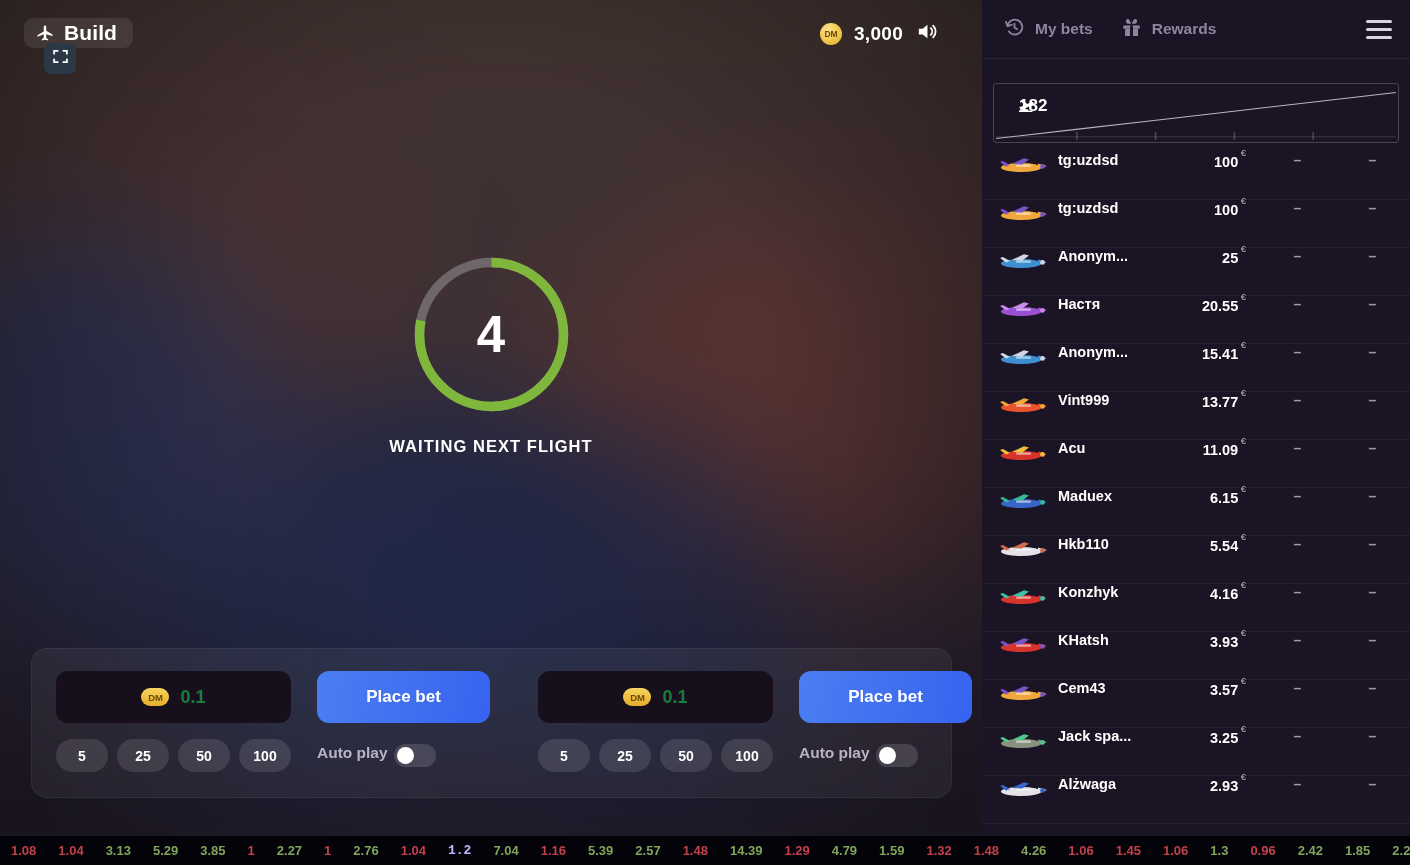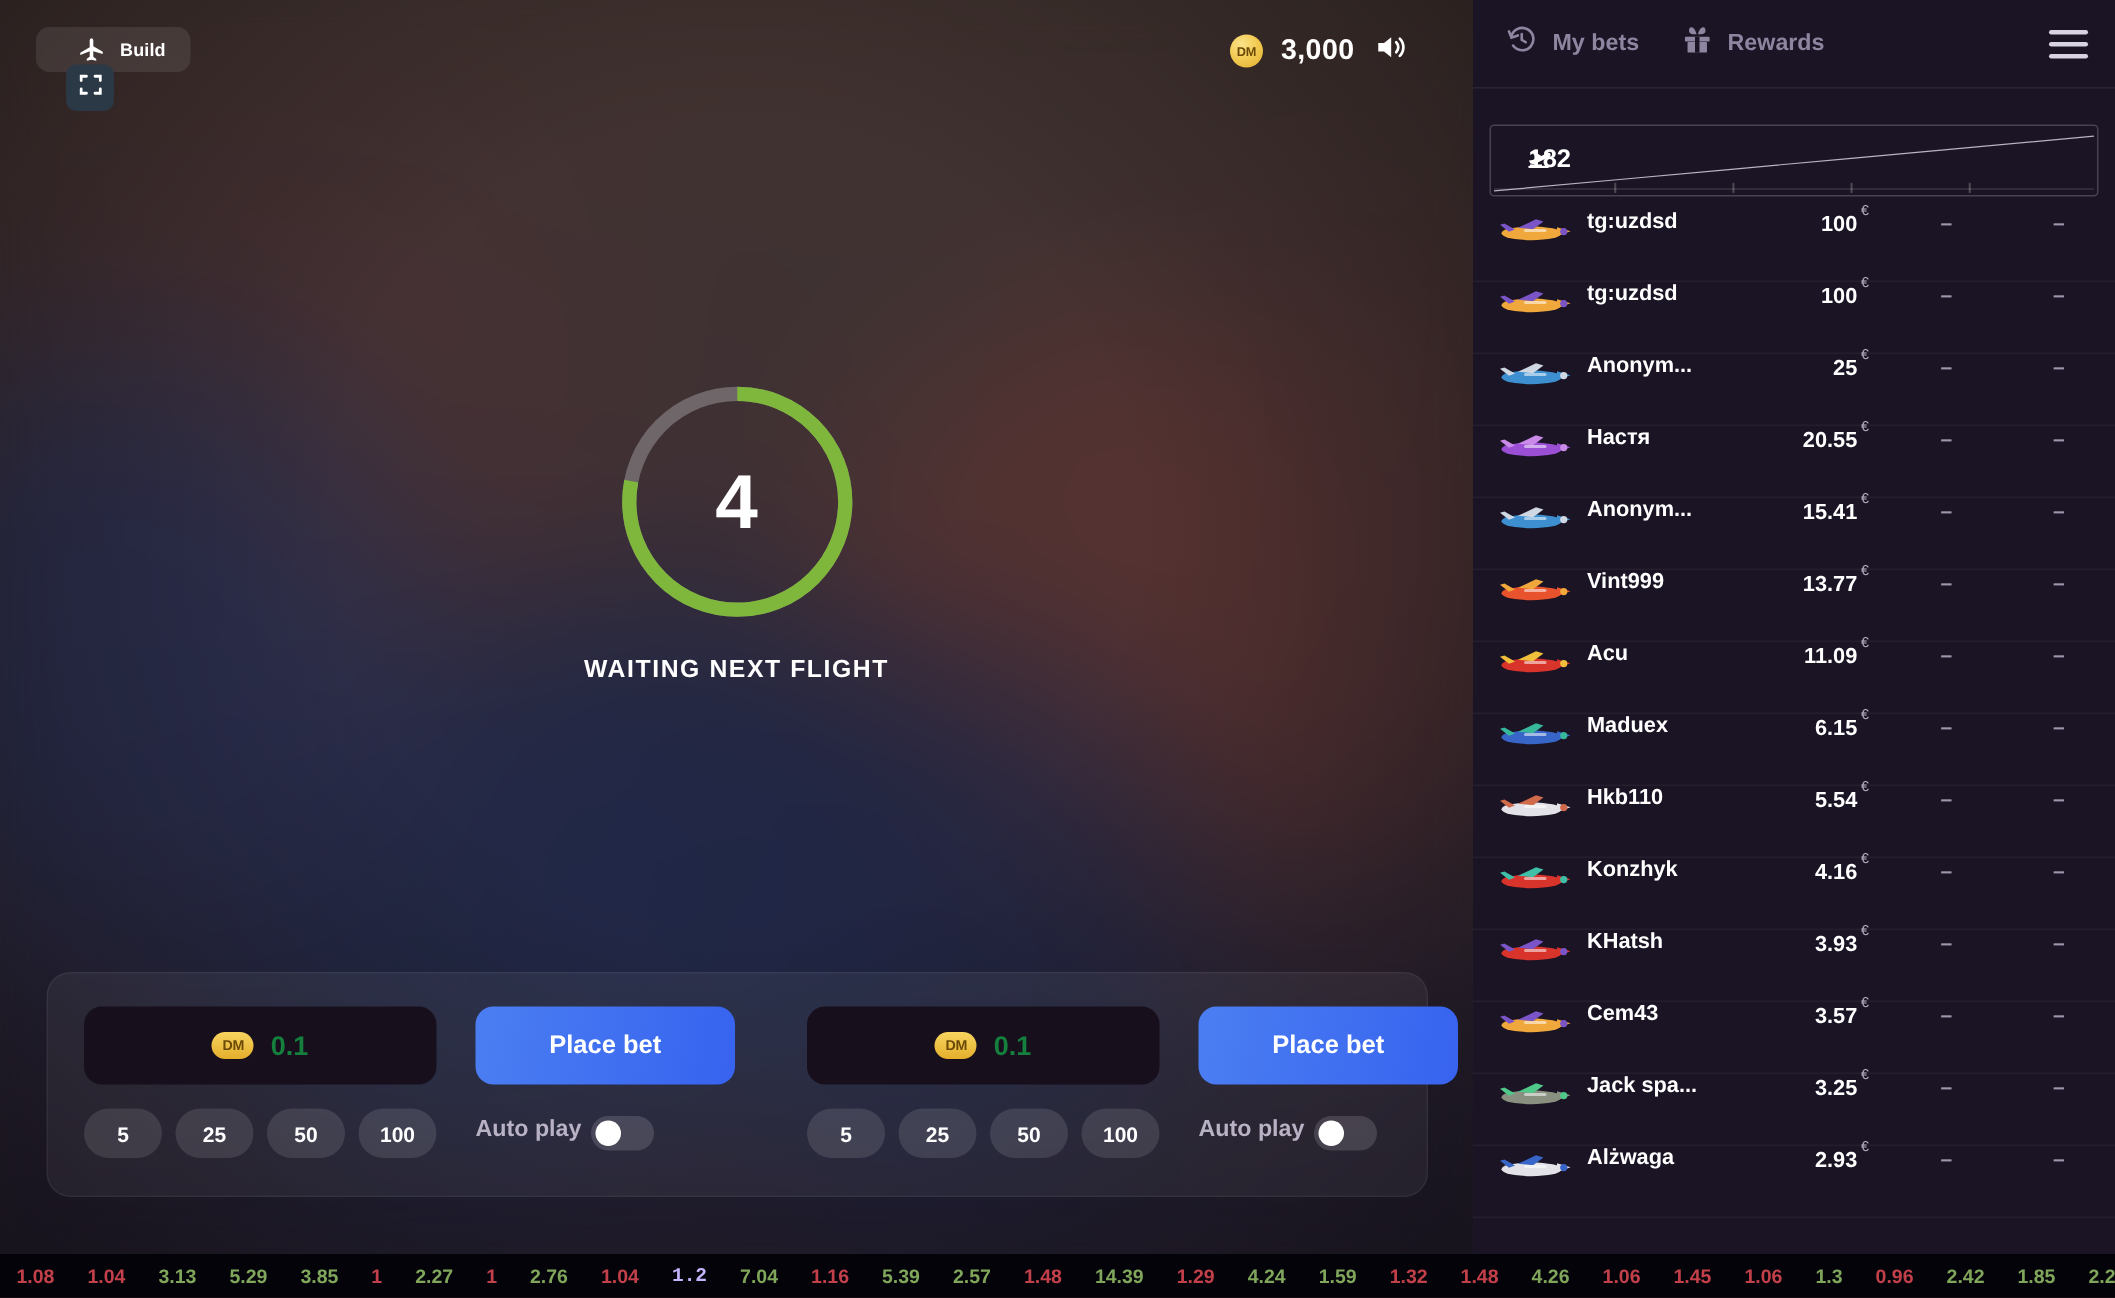--- a/index.html
+++ b/index.html
@@ -33,24 +33,24 @@
   }
   .game-vignette {
     position:absolute; inset:0;
     background:radial-gradient(ellipse at 50% 42%, rgba(0,0,0,0) 38%, rgba(0,0,0,.42) 100%);
   }
 
   
   .build-pill {
     position:absolute; left:24px; top:18px;
     display:flex; align-items:center; gap:10px;
-    height:30px; padding:0 16px 0 28px;
+    height:30px; padding:0 16px 0 12px;
     background:rgba(255,255,255,.09);
     border-radius:9px;
-    color:#fff; font-size:12px; font-weight:700;
+    color:#fff; font-size:21px; font-weight:700;
     letter-spacing:.1px;
   }
   .build-pill svg { display:block; }
   .fs-btn {
     position:absolute; left:44px; top:43px;
     width:32px; height:31px;
     background:#2b3947; border-radius:7px;
     display:flex; align-items:center; justify-content:center;
   }
 
@@ -167,21 +167,21 @@
   .tab.active::after {
     content:""; position:absolute; left:6px; right:6px; bottom:0;
     height:2px; background:#fff; border-radius:2px;
   }
   .burger { margin-left:auto; padding:0 12px; cursor:pointer;
             display:flex; flex-direction:column; gap:5px; }
   .burger span { display:block; width:26px; height:3px; background:#d8d3e2; border-radius:2px; }
 
   .chart-box {
     margin:24px 11px 0 11px;
-    height:48px; flex:none;
+    height:60px; flex:none;
     border:1px solid rgba(255,255,255,.20);
     border-radius:3px;
     position:relative;
   }
   .chart-box svg { position:absolute; inset:0; width:100%; height:100%; }
   .chart-head {
     position:absolute; left:13px; top:12px;
     display:flex; align-items:center; gap:12px;
     color:#fff; font-size:17px; font-weight:700;
   }
@@ -613,21 +613,21 @@
       <span class="tick" style="color: rgb(127, 166, 90);">2.76</span>
       <span class="tick" style="color: rgb(194, 64, 74);">1.04</span>
       <span class="tick" style="color: #c4b5fd; font-family: Liberation Mono, monospace;">1.2</span>
       <span class="tick" style="color: rgb(127, 166, 90);">7.04</span>
       <span class="tick" style="color: rgb(194, 64, 74);">1.16</span>
       <span class="tick" style="color: rgb(127, 166, 90);">5.39</span>
       <span class="tick" style="color: rgb(127, 166, 90);">2.57</span>
       <span class="tick" style="color: rgb(194, 64, 74);">1.48</span>
       <span class="tick" style="color: rgb(127, 166, 90);">14.39</span>
       <span class="tick" style="color: rgb(194, 64, 74);">1.29</span>
-      <span class="tick" style="color: rgb(127, 166, 90);">4.24</span>
+      <span class="tick" style="color: rgb(127, 166, 90);">4.79</span>
       <span class="tick" style="color: rgb(127, 166, 90);">1.59</span>
       <span class="tick" style="color: rgb(194, 64, 74);">1.32</span>
       <span class="tick" style="color: rgb(194, 64, 74);">1.48</span>
       <span class="tick" style="color: rgb(127, 166, 90);">4.26</span>
       <span class="tick" style="color: rgb(194, 64, 74);">1.06</span>
       <span class="tick" style="color: rgb(194, 64, 74);">1.45</span>
       <span class="tick" style="color: rgb(194, 64, 74);">1.06</span>
       <span class="tick" style="color: rgb(127, 166, 90);">1.3</span>
       <span class="tick" style="color: rgb(194, 64, 74);">0.96</span>
       <span class="tick" style="color: rgb(127, 166, 90);">2.42</span>

